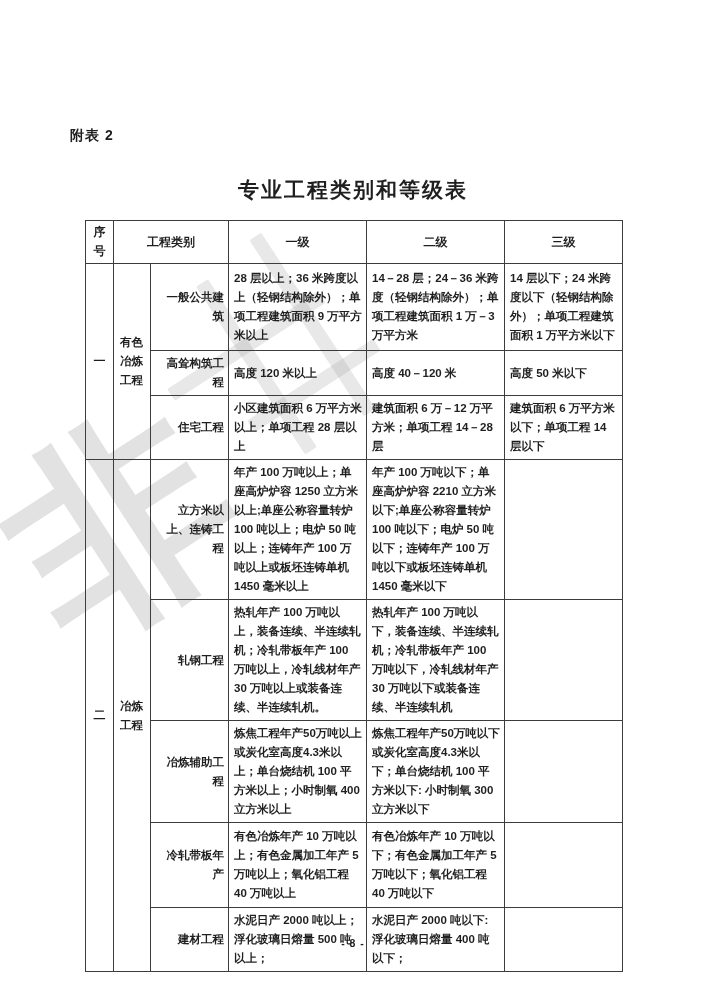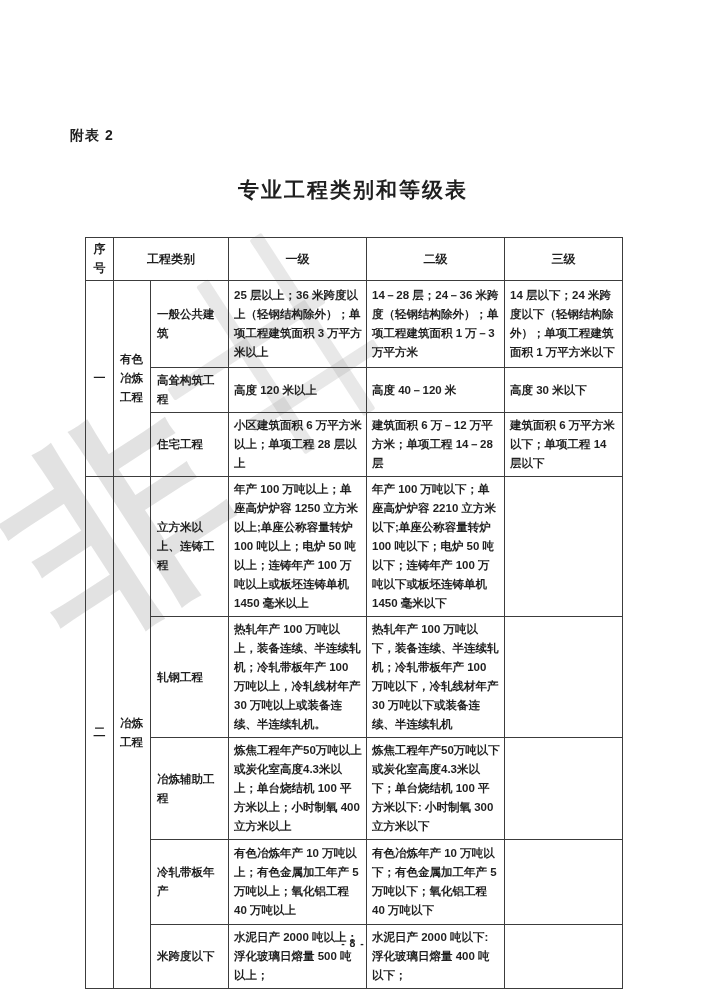--- a/index.html
+++ b/index.html
@@ -59,21 +59,21 @@
     border-radius: 2px;
   }
   .wm-s1 { left: 250px; top: 60px;  width: 180px; height: 14px; }
   .wm-s2 { left: 300px; top: 130px; width: 150px; height: 14px; }
   .wm-s3 { left: 330px; top: -10px; width: 14px;  height: 200px; }
   .wm-s4 { left: 400px; top: -20px; width: 14px;  height: 210px; }
   
   .grade-table {
     position: absolute;
     left: 85px;
-    top: 237px;
+    top: 220px;
     width: 537px;
     border-collapse: collapse;
     table-layout: fixed;
     z-index: 1;
     background: transparent;
   }
   .grade-table td, .grade-table th {
     border: 1px solid #3c3c3c;
     font-size: 11.5px;
     font-weight: 600;
@@ -82,21 +82,21 @@
     overflow: hidden;
   }
   .grade-table th {
     font-size: 12px;
     font-weight: 700;
     text-align: center;
     padding: 2px;
   }
   td.seq-cell { text-align: center; font-size: 12px; padding: 2px; }
   td.category-cell { text-align: left; padding: 2px 2px 2px 6px; }
-  td.subcategory-cell { text-align: left; padding: 3px 4px 3px 6px; }
+  td.subcategory-cell { text-align: right; padding: 3px 4px 3px 6px; }
   td.grade-cell { text-align: left; padding: 3px 3px 3px 5px; vertical-align: middle; }
   .page-number {
     position: absolute;
     left: 0;
     top: 937px;
     width: 706px;
     text-align: center;
     font-size: 10.5px;
     font-weight: 600;
     letter-spacing: 1px;
@@ -134,29 +134,29 @@
         <th colspan="2">工程类别</th>
         <th>一级</th>
         <th>二级</th>
         <th>三级</th>
       </tr>
 
       <tr style="height:87px">
         <td class="seq-cell" rowspan="3">一</td>
         <td class="category-cell" rowspan="3">有色冶炼工程</td>
         <td class="subcategory-cell">一般公共建筑</td>
-        <td class="grade-cell">25 层以上；36 米跨度以上（轻钢结构除外）；单项工程建筑面积 3 万平方米以上</td>
+        <td class="grade-cell">28 层以上；36 米跨度以上（轻钢结构除外）；单项工程建筑面积 9 万平方米以上</td>
         <td class="grade-cell">14－28 层；24－36 米跨度（轻钢结构除外）；单项工程建筑面积 1 万－3 万平方米</td>
         <td class="grade-cell">14 层以下；24 米跨度以下（轻钢结构除外）；单项工程建筑面积 1 万平方米以下</td>
       </tr>
       <tr style="height:42px">
         <td class="subcategory-cell">高耸构筑工程</td>
         <td class="grade-cell">高度 120 米以上</td>
         <td class="grade-cell">高度 40－120 米</td>
-        <td class="grade-cell">高度 30 米以下</td>
+        <td class="grade-cell">高度 50 米以下</td>
       </tr>
       <tr style="height:58px">
         <td class="subcategory-cell">住宅工程</td>
         <td class="grade-cell">小区建筑面积 6 万平方米以上；单项工程 28 层以上</td>
         <td class="grade-cell">建筑面积 6 万－12 万平方米；单项工程 14－28 层</td>
         <td class="grade-cell">建筑面积 6 万平方米以下；单项工程 14 层以下</td>
       </tr>
 
       <tr style="height:140px">
         <td class="seq-cell" rowspan="5">二</td>
@@ -178,21 +178,21 @@
         <td class="grade-cell">炼焦工程年产50万吨以下或炭化室高度4.3米以下；单台烧结机 100 平方米以下: 小时制氧 300 立方米以下</td>
         <td class="grade-cell"></td>
       </tr>
       <tr style="height:85px">
         <td class="subcategory-cell">冷轧带板年产</td>
         <td class="grade-cell">有色冶炼年产 10 万吨以上；有色金属加工年产 5 万吨以上；氧化铝工程 40 万吨以上</td>
         <td class="grade-cell">有色冶炼年产 10 万吨以下；有色金属加工年产 5 万吨以下；氧化铝工程 40 万吨以下</td>
         <td class="grade-cell"></td>
       </tr>
       <tr style="height:50px">
-        <td class="subcategory-cell">米跨度以下</td>
+        <td class="subcategory-cell">建材工程</td>
         <td class="grade-cell">水泥日产 2000 吨以上；浮化玻璃日熔量 500 吨以上；</td>
         <td class="grade-cell">水泥日产 2000 吨以下: 浮化玻璃日熔量 400 吨以下；</td>
         <td class="grade-cell"></td>
       </tr>
     </tbody>
   </table>
 
   <div class="page-number">- 8 -</div>
 
 </div>

